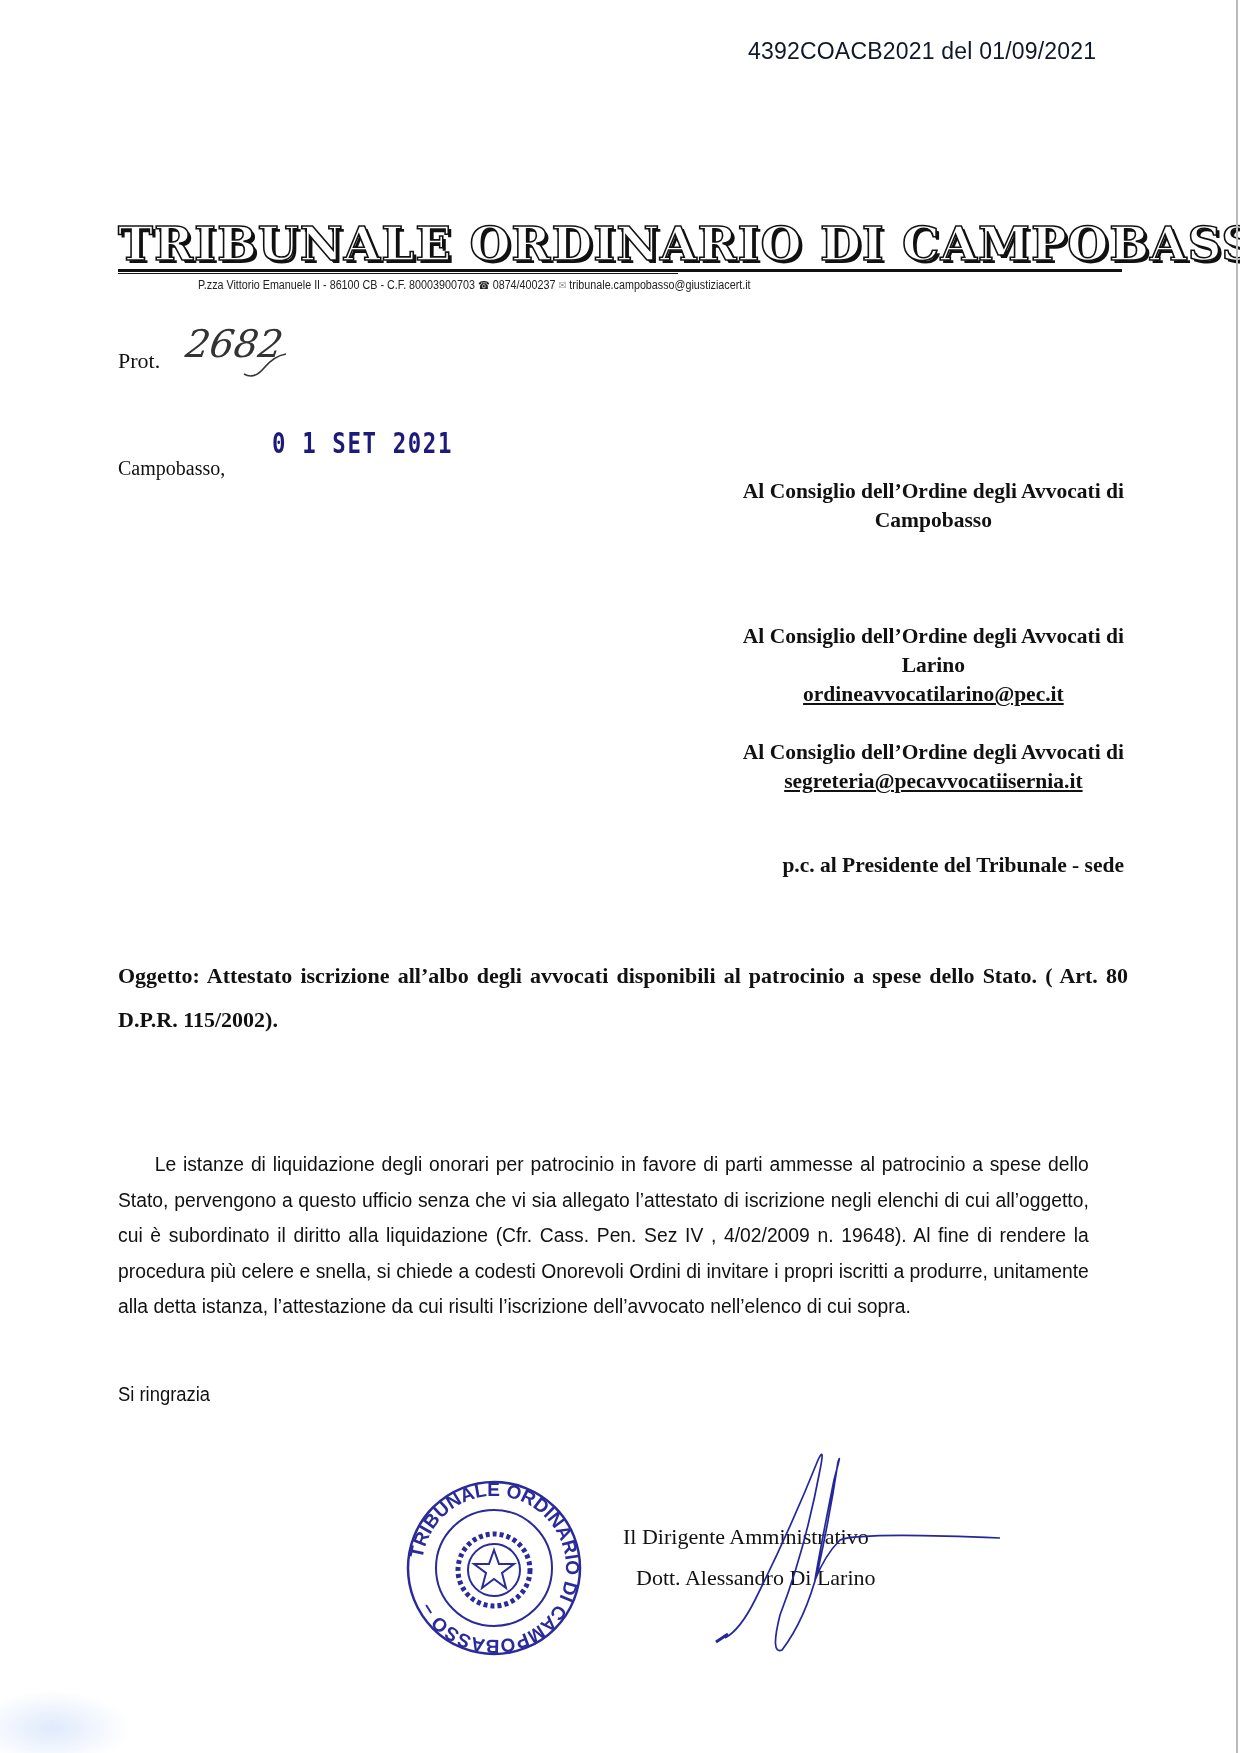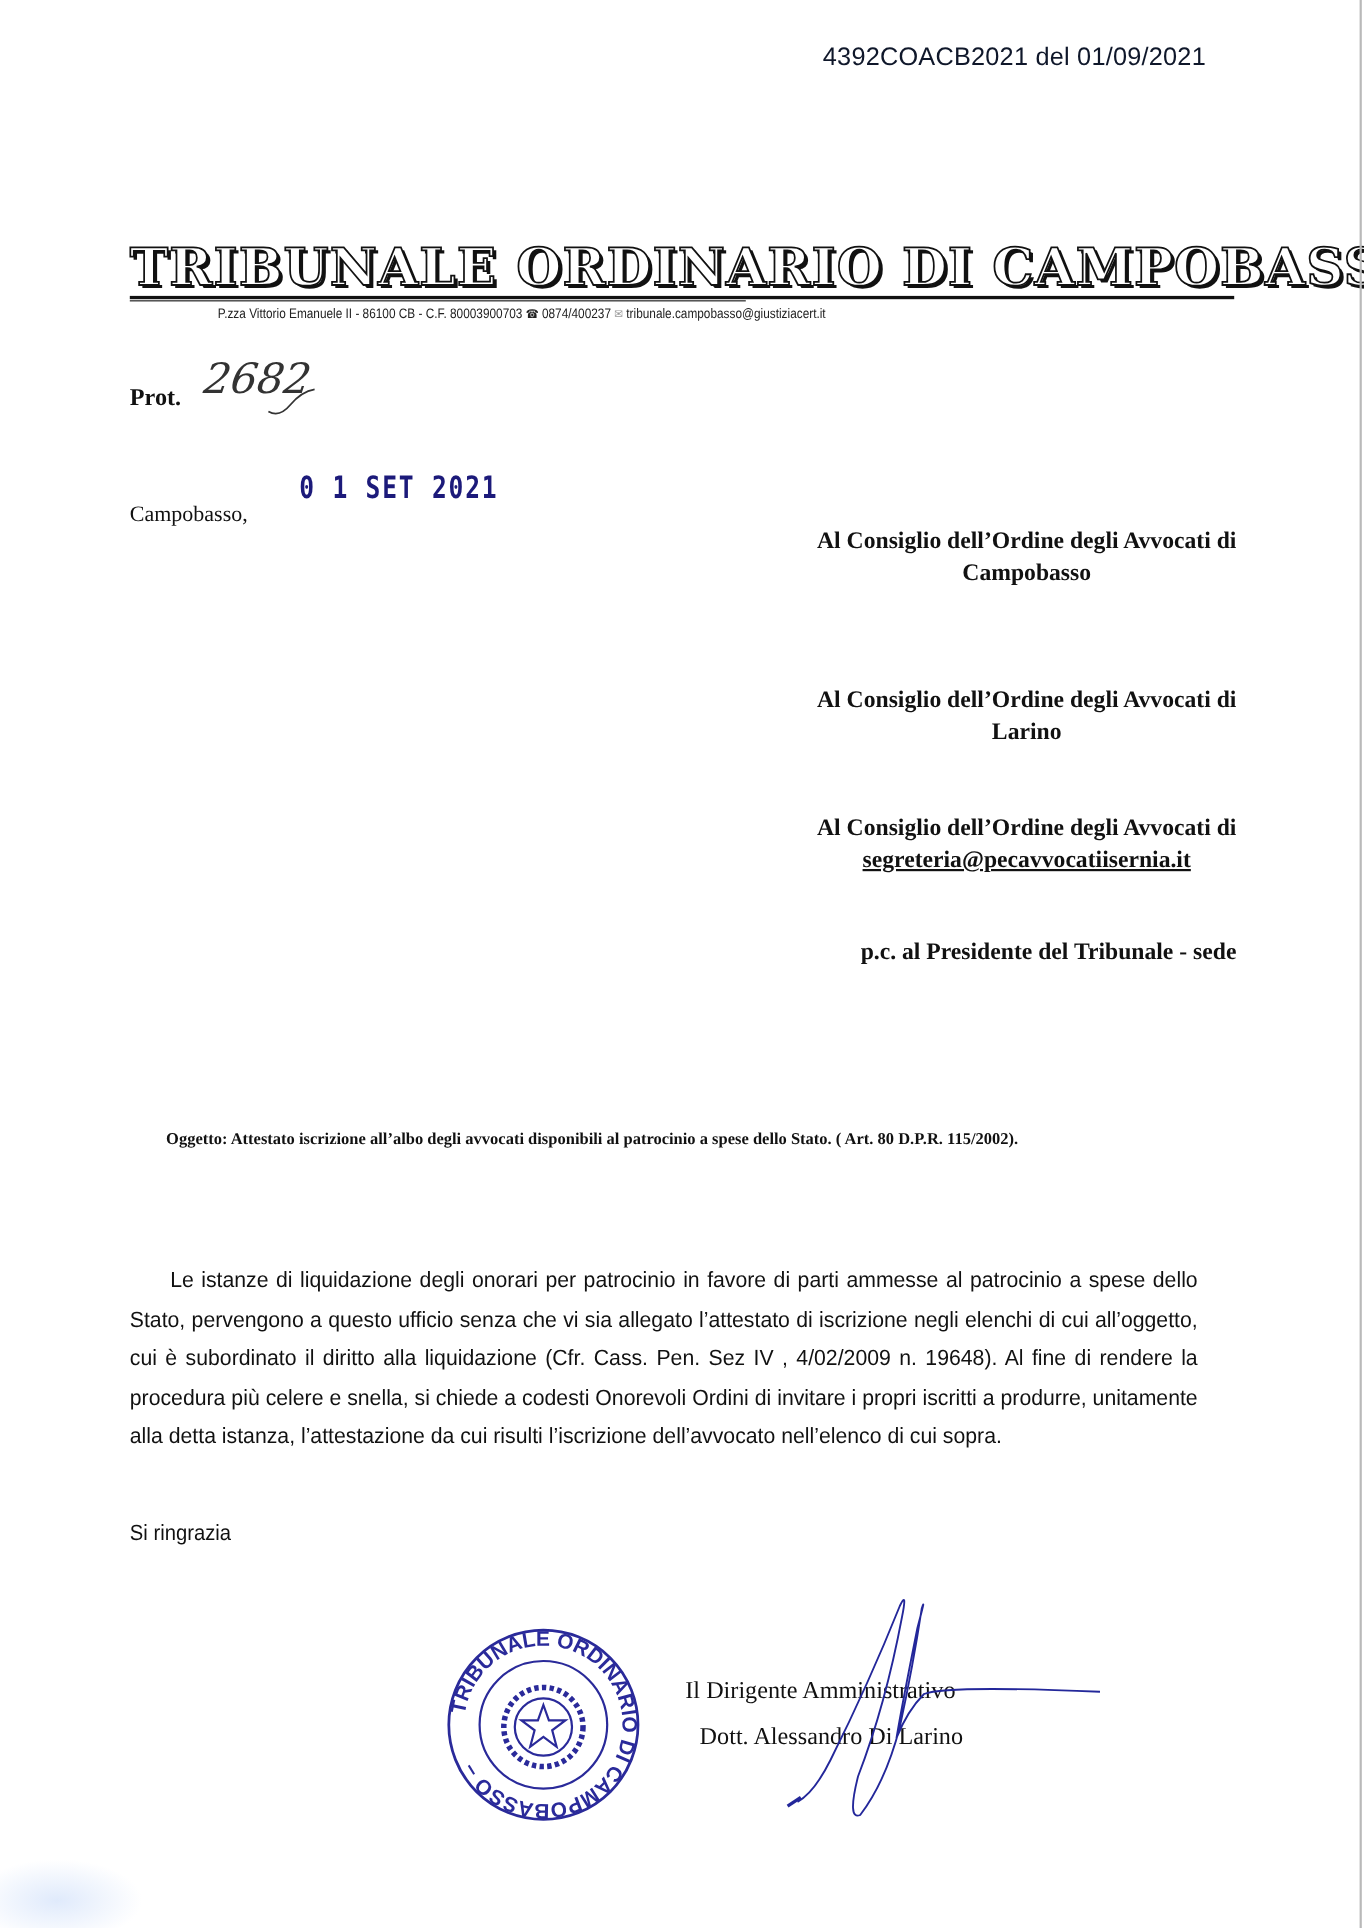--- a/index.html
+++ b/index.html
@@ -4,32 +4,32 @@
 <style>
   html, body { margin:0; padding:0; background:#ffffff; }
   body { width:1240px; height:1753px; position:relative; overflow:hidden; font-family:"Liberation Serif", serif; color:#111; }
   .abs { position:absolute; }
   #protocol-ref { left:748px; top:38px; font-family:"Liberation Sans", sans-serif; font-size:23px; color:#0f172a; letter-spacing:0.2px; }
   #letterhead-title { left:118px; top:216px; width:1006px; text-align:center; font-family:"DejaVu Serif", serif; font-weight:bold; font-size:47px; letter-spacing:1px; color:#fff; -webkit-text-stroke:1.6px #111; text-shadow:3px 3px 0 #111; white-space:nowrap; }
   #letterhead-rule { left:118px; top:269px; width:1004px; height:3px; background:#111; }
   #letterhead-rule2 { left:118px; top:273px; width:560px; height:1px; background:#111; }
   #letterhead-address { left:198px; top:278px; font-family:"Liberation Sans", sans-serif; font-size:12.5px; transform:scaleX(0.86); transform-origin:left top; white-space:nowrap; color:#222; }
   .glyph { font-size:11px; }
-  #prot-label { left:118px; top:348px; font-size:22px;font-weight:bold; }
+  #prot-label { left:118px; top:348px; font-size:22px; }
   #prot-number { left:186px; top:322px; font-family:"DejaVu Serif", serif; font-style:italic; font-size:38px; color:#333; transform:skewX(-8deg); }
   #prot-flourish { left:240px; top:340px; }
   #place-label { left:118px; top:457px; font-size:20px; }
   #date-stamp { left:272px; top:427px; font-family:"DejaVu Sans Mono", monospace; font-weight:bold; font-size:28px; color:#1c1a7a; letter-spacing:2px; transform:scaleX(0.8); transform-origin:left top; white-space:nowrap; }
   .recipient { position:absolute; right:116px; text-align:center; font-weight:bold; font-size:21.5px; line-height:29px; }
   .recipient .email { text-decoration:underline; }
   #recipient-1 { top:477px; }
   #recipient-2 { top:622px; }
   #recipient-3 { top:738px; }
   #cc-line { position:absolute; right:116px; top:853px; font-weight:bold; font-size:21.5px;margin-left:24px; }
-  #subject { left:118px; top:1014px; width:1010px; font-weight:bold; font-size:15px; line-height:44px; text-align:justify; text-align-last:left;margin-left:33px; }
+  #subject { left:118px; top:954px; width:1010px; font-weight:bold; font-size:22px; line-height:44px; text-align:justify; text-align-last:left; }
   #body-text { left:118px; top:1147px; width:1006px; font-family:"Liberation Sans Narrow", "Liberation Sans", sans-serif; font-size:20px; line-height:35.5px; text-align:justify; transform:scaleX(0.965); transform-origin:left top; }
   #body-text p { margin:0; text-indent:38px; }
   #thanks { left:118px; top:1383px; font-family:"Liberation Sans", sans-serif; font-size:20px; transform:scaleX(0.92); transform-origin:left top; }
   #stamp { left:404px; top:1478px; width:180px; height:180px; }
   #sig-role { left:623px; top:1524px; font-size:22px; }
   #sig-name { left:636px; top:1565px; font-size:22px; }
   #signature { left:620px; top:1440px; width:380px; height:220px; }
   #right-edge { left:1236px; top:0; width:2px; height:1753px; background:#b9b9b9; }
   #scan-smudge { left:0; top:1690px; width:130px; height:63px; background:radial-gradient(ellipse at 40% 60%, rgba(210,225,250,0.7), rgba(255,255,255,0) 70%); }
 </style>
@@ -58,20 +58,21 @@
 <div id="place-label" class="abs">Campobasso,</div>
 <div id="date-stamp" class="abs">0 1  SET  2021</div>
 
 <div id="recipient-1" class="recipient">
   <div>Al Consiglio dell’Ordine degli Avvocati di</div>
   <div>Campobasso</div>
 </div>
 <div id="recipient-2" class="recipient">
   <div>Al Consiglio dell’Ordine degli Avvocati di</div>
   <div>Larino</div>
+  <div class="email">ordineavvocatilarino@pec.it</div>
 </div>
 <div id="recipient-3" class="recipient">
   <div>Al Consiglio dell’Ordine degli Avvocati di</div>
   <div class="email">segreteria@pecavvocatiisernia.it</div>
 </div>
 
 <div id="cc-line">p.c. al Presidente del Tribunale - sede</div>
 
 <div id="subject" class="abs">Oggetto: Attestato iscrizione all’albo degli avvocati disponibili al patrocinio a spese dello Stato. ( Art. 80 D.P.R. 115/2002).</div>
 

